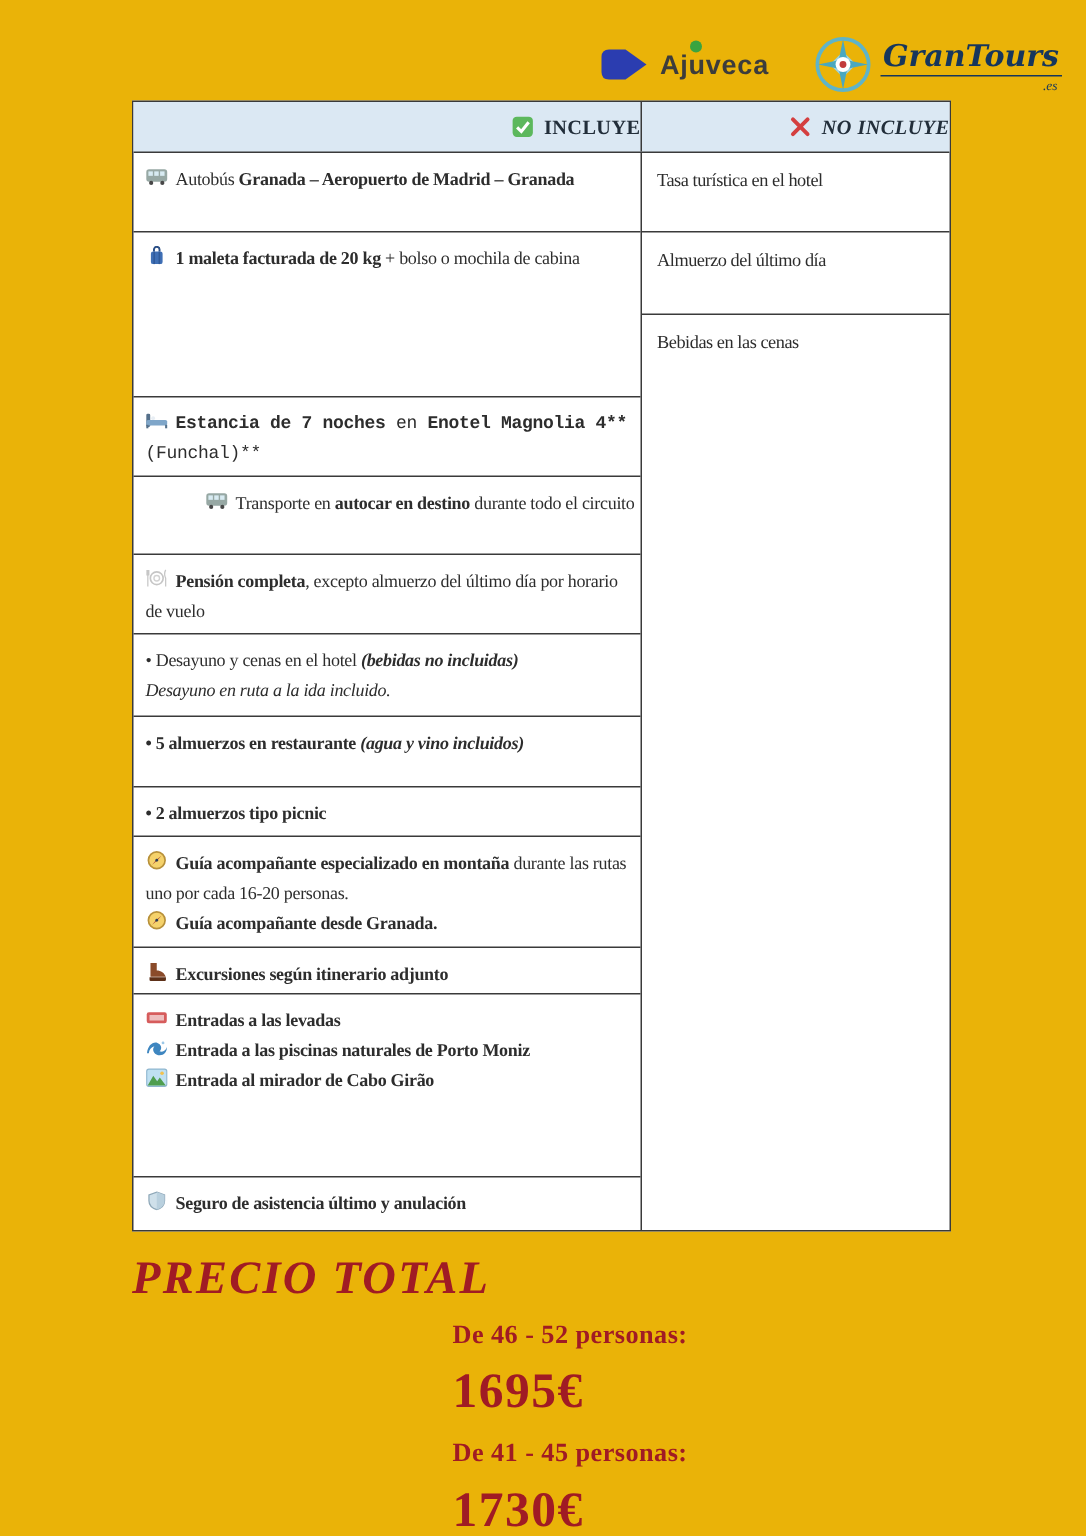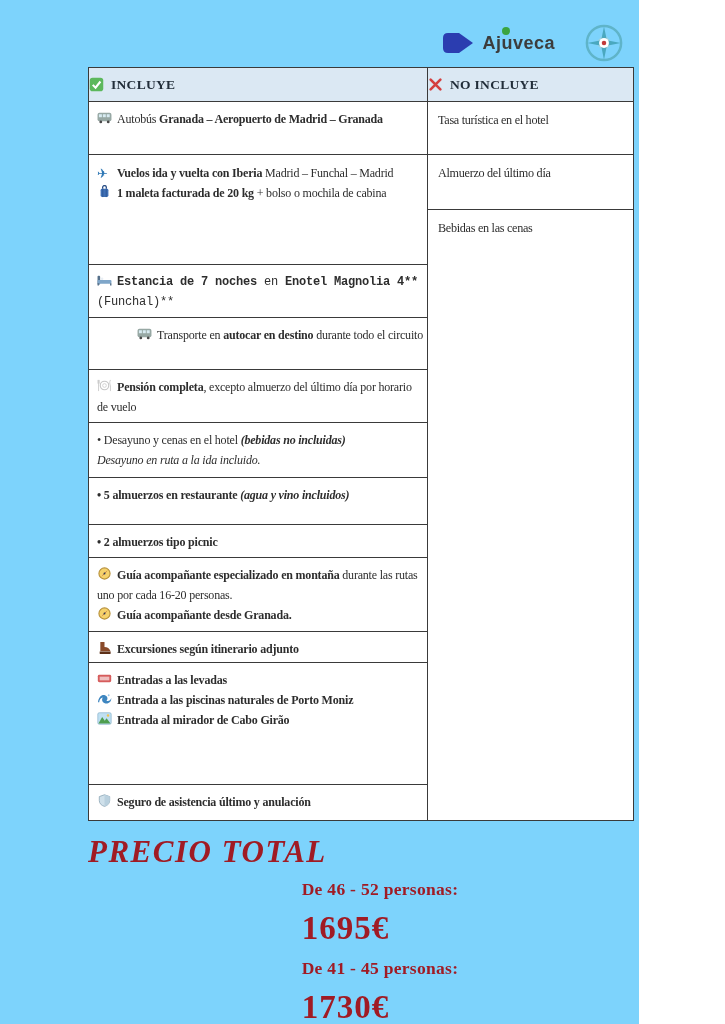--- a/index.html
+++ b/index.html
@@ -1,16 +1,16 @@
 <!DOCTYPE html>
 <html style="--header_bg: #dbe8f3; --border: #3a3a3a; --text: #2d2d2d; --accent_red: #a01b24; --logo_blue: #2b3db0; --logo_green: #3aa440; --logo_navy: #16365c; --compass_teal: #4aa8bf;"><head>
 <meta charset="utf-8">
 <style>
   html,body{margin:0;padding:0;background:#ffffff;}
-  .page{position:relative;width:639px;height:1024px;background:#7dd3fc;overflow:hidden;
+  .page{position:relative;width:724px;height:1024px;background:#eab308;overflow:hidden;
         font-family:"Liberation Serif",serif;color:var(--text,#2d2d2d);}
 
   
   .logos{position:absolute;top:24px;right:16px;display:flex;align-items:center;gap:30px;}
   .ajuveca{display:flex;align-items:center;gap:7px;}
   .aj-mark{width:34px;height:26px;}
   .aj-text-wrap{position:relative;display:inline-block;}
   .aj-dot{position:absolute;left:20px;top:-6px;width:8px;height:8px;border-radius:50%;
           background:var(--logo_green,#3aa440);}
   .aj-text{font-family:"Liberation Sans",sans-serif;font-weight:600;font-size:18px;
@@ -22,24 +22,24 @@
            font-size:20px;color:var(--logo_navy,#16365c);
            border-bottom:1.5px solid var(--logo_navy,#16365c);padding:0 2px 1px 2px;}
   .gt-tld{display:block;text-align:right;font-size:9px;font-style:italic;
           color:var(--logo_navy,#16365c);padding-right:3px;margin-top:1px;}
 
   
   .itable{position:absolute;left:88px;top:67px;width:546px;box-sizing:border-box;
           border:1.8px solid var(--border,#3a3a3a);background:#fff;}
   .thead{display:flex;background:var(--header_bg,#dbe8f3);height:33px;
          border-bottom:1.5px solid var(--border,#3a3a3a);}
-  .th{display:flex;align-items:center;justify-content:flex-start;gap:7px;font-weight:bold;
+  .th{display:flex;align-items:center;justify-content:flex-end;gap:7px;font-weight:bold;
       font-size:13.5px;color:#222e3a;letter-spacing:.3px;}
   .th-left{width:339px;border-right:1.5px solid var(--border,#3a3a3a);box-sizing:border-box;}
-  .th-right{flex:1;}
+  .th-right{flex:1;font-style:italic;}
   .hicon{display:inline-block;width:15px;height:15px;}
   .hicon svg{width:100%;height:100%;display:block;}
   .tbody{display:flex;align-items:stretch;}
   .col-left{width:339px;border-right:1.5px solid var(--border,#3a3a3a);box-sizing:border-box;}
   .col-right{flex:1;}
   .cell{box-sizing:border-box;border-bottom:1.3px solid var(--border,#3a3a3a);
         padding:8px 4px 0 8px;overflow:hidden;}
   .col-left .cell:last-child,.col-right .cell:last-child{border-bottom:none;}
   .col-right .cell{padding-left:10px;padding-right:4px;}
   .line{font-size:12px;letter-spacing:-0.2px;line-height:1.65;color:var(--text,#2d2d2d);}
@@ -78,20 +78,24 @@
       </span>
     </div>
     <div class="grantours">
       <svg class="gt-compass" viewBox="0 0 40 40">
         <circle cx="20" cy="20" r="18" fill="none" stroke="#5fb4c9" stroke-width="2.6"></circle>
         <rect x="13.5" y="13.5" width="13" height="13" transform="rotate(45 20 20)" fill="#9ed3df"></rect>
         <path d="M20 2.5 L23 17 L37.5 20 L23 23 L20 37.5 L17 23 L2.5 20 L17 17 Z" fill="#4aa8bf"></path>
         <circle cx="20" cy="20" r="5.2" fill="#ffffff"></circle>
         <circle cx="20" cy="20" r="2.4" fill="#c23b3b"></circle>
       </svg>
+      <span class="gt-block">
+        <span class="gt-text">GranTours</span>
+        <span class="gt-tld">.es</span>
+      </span>
     </div>
   </div>
 
   <div class="itable">
     <div class="thead">
       <div class="th th-left">
         <span class="hicon">
           <svg viewBox="0 0 16 16">
             <rect x="0.8" y="0.8" width="14.4" height="14.4" rx="3" fill="#5cb85c"></rect>
             <path d="M4 8.4 L7 11.4 L12.2 4.8" stroke="#ffffff" stroke-width="2.2" fill="none"></path>
@@ -114,21 +118,20 @@
             <div class="line"><span class="icon"><svg viewBox="0 0 16 14">
                   <rect x="0.5" y="2" width="15" height="9" rx="2" fill="#97a8a4"></rect>
                   <rect x="2" y="3.5" width="3.2" height="3.2" fill="#d8ebf2"></rect>
                   <rect x="6.2" y="3.5" width="3.2" height="3.2" fill="#d8ebf2"></rect>
                   <rect x="10.4" y="3.5" width="3.2" height="3.2" fill="#d8ebf2"></rect>
                   <circle cx="4" cy="11.8" r="1.5" fill="#474747"></circle>
                   <circle cx="12" cy="11.8" r="1.5" fill="#474747"></circle>
                 </svg></span><span class="n">Autobús </span><span class="b">Granada – Aeropuerto de Madrid – Granada</span></div>
           </div>
           <div class="cell" style="height: 110px;">
-            <div class="line"><span class="icon"><span class="glyph" style="color:#2e77b5">✈</span></span><span class="b">Vuelos ida y vuelta con Iberia</span><span class="n"> Madrid – Funchal – Madrid</span></div>
             <div class="line"><span class="icon"><svg viewBox="0 0 16 14">
                   <path d="M6 4 V2.6 a2 2 0 0 1 4 0 V4" fill="none" stroke="#2b4f86" stroke-width="1.4"></path>
                   <rect x="3.8" y="4" width="8.4" height="9" rx="1.6" fill="#3f6fb5"></rect>
                   <rect x="5.6" y="4" width="1.1" height="9" fill="#2f5a99"></rect>
                   <rect x="9.3" y="4" width="1.1" height="9" fill="#2f5a99"></rect>
                 </svg></span><span class="b">1 maleta facturada de 20 kg</span><span class="n"> + bolso o mochila de cabina</span></div>
           </div>
           <div class="cell" style="height: 53px; font-family: Liberation Mono, monospace;">
             <div class="line"><span class="icon"><svg viewBox="0 0 16 14">
                   <rect x="0.5" y="3" width="2.8" height="9.5" rx="1" fill="#55708a"></rect>

